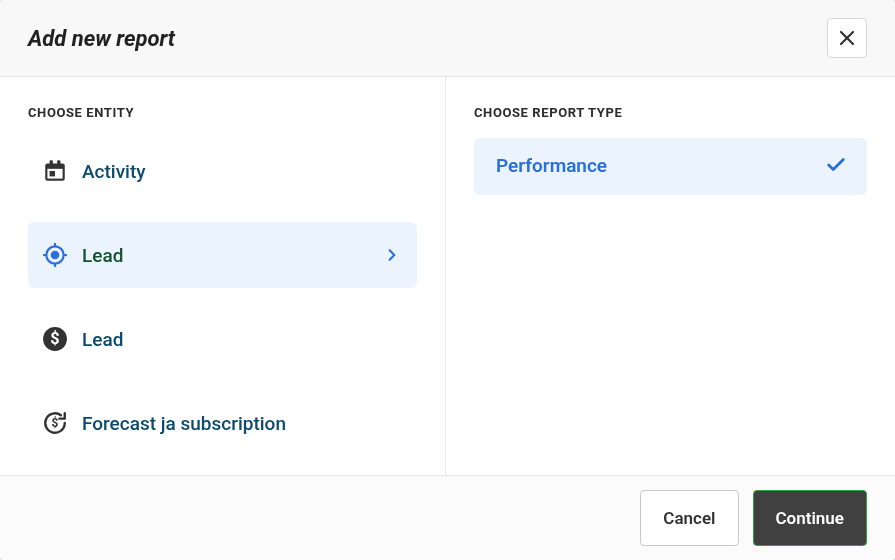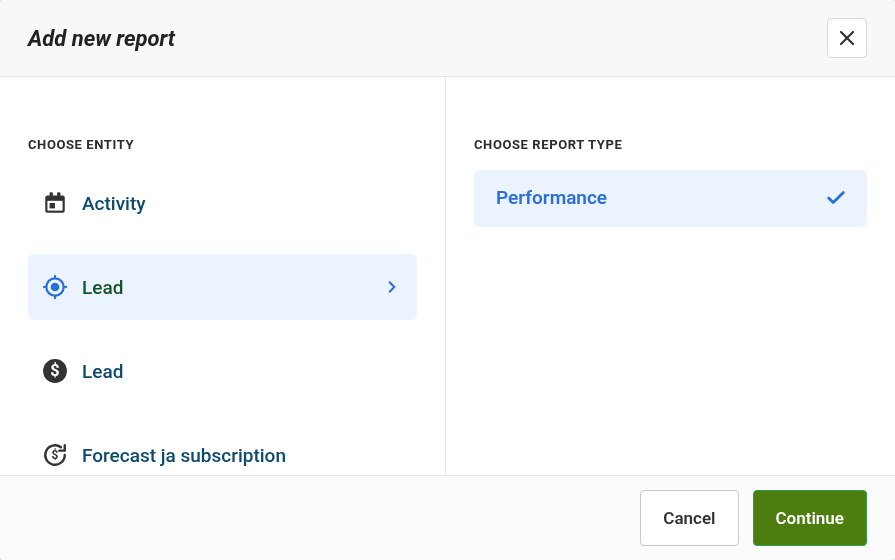--- a/index.html
+++ b/index.html
@@ -52,21 +52,20 @@
   .right-panel {
     flex: 1;
     padding: 28px 28px 0 28px;
   }
   .section-label {
     font-size: 13px;
     font-weight: 700;
     letter-spacing: 0.6px;
     color: #2c2c2c;
     margin-bottom: 18px;
-    margin-top: 32px;
   }
   .entity-list { display: flex; flex-direction: column; gap: 18px; margin-top: 10px; }
   .entity-item {
     display: flex;
     align-items: center;
     height: 66px;
     padding: 0 18px 0 14px;
     border-radius: 6px;
     cursor: pointer;
     color: #0c4a6e;
@@ -84,21 +83,21 @@
   }
   .entity-label {
     flex: 1;
     font-size: 19px;
     font-weight: 500;
   }
   .entity-chevron { color: #2a6fdb; display: flex; }
   .report-list { display: flex; flex-direction: column; gap: 12px; }
   .report-item {
     display: flex;
-    align-items: flex-end;
+    align-items: flex-start;
     padding: 16px 20px 18px 22px;
     border-radius: 6px;
     cursor: pointer;
   }
   .report-item.selected {
     background: #eaf3fe;
   }
   .report-text { flex: 1; padding-right: 20px; }
   .report-title {
     font-size: 19px;
@@ -132,21 +131,21 @@
     display: inline-flex;
     align-items: center;
     justify-content: center;
   }
   .btn-secondary {
     background: #fff;
     color: #333;
     border: 1px solid #c9c9c9;
   }
   .btn-primary {
-    background: #4d7c0f;
+    background: #404040;
     color: #fff;
     border: 1px solid #2f9e44;
   }
 </style>
 </head>
 <body>
 
 <div class="modal">
 
   <div class="modal-header">

